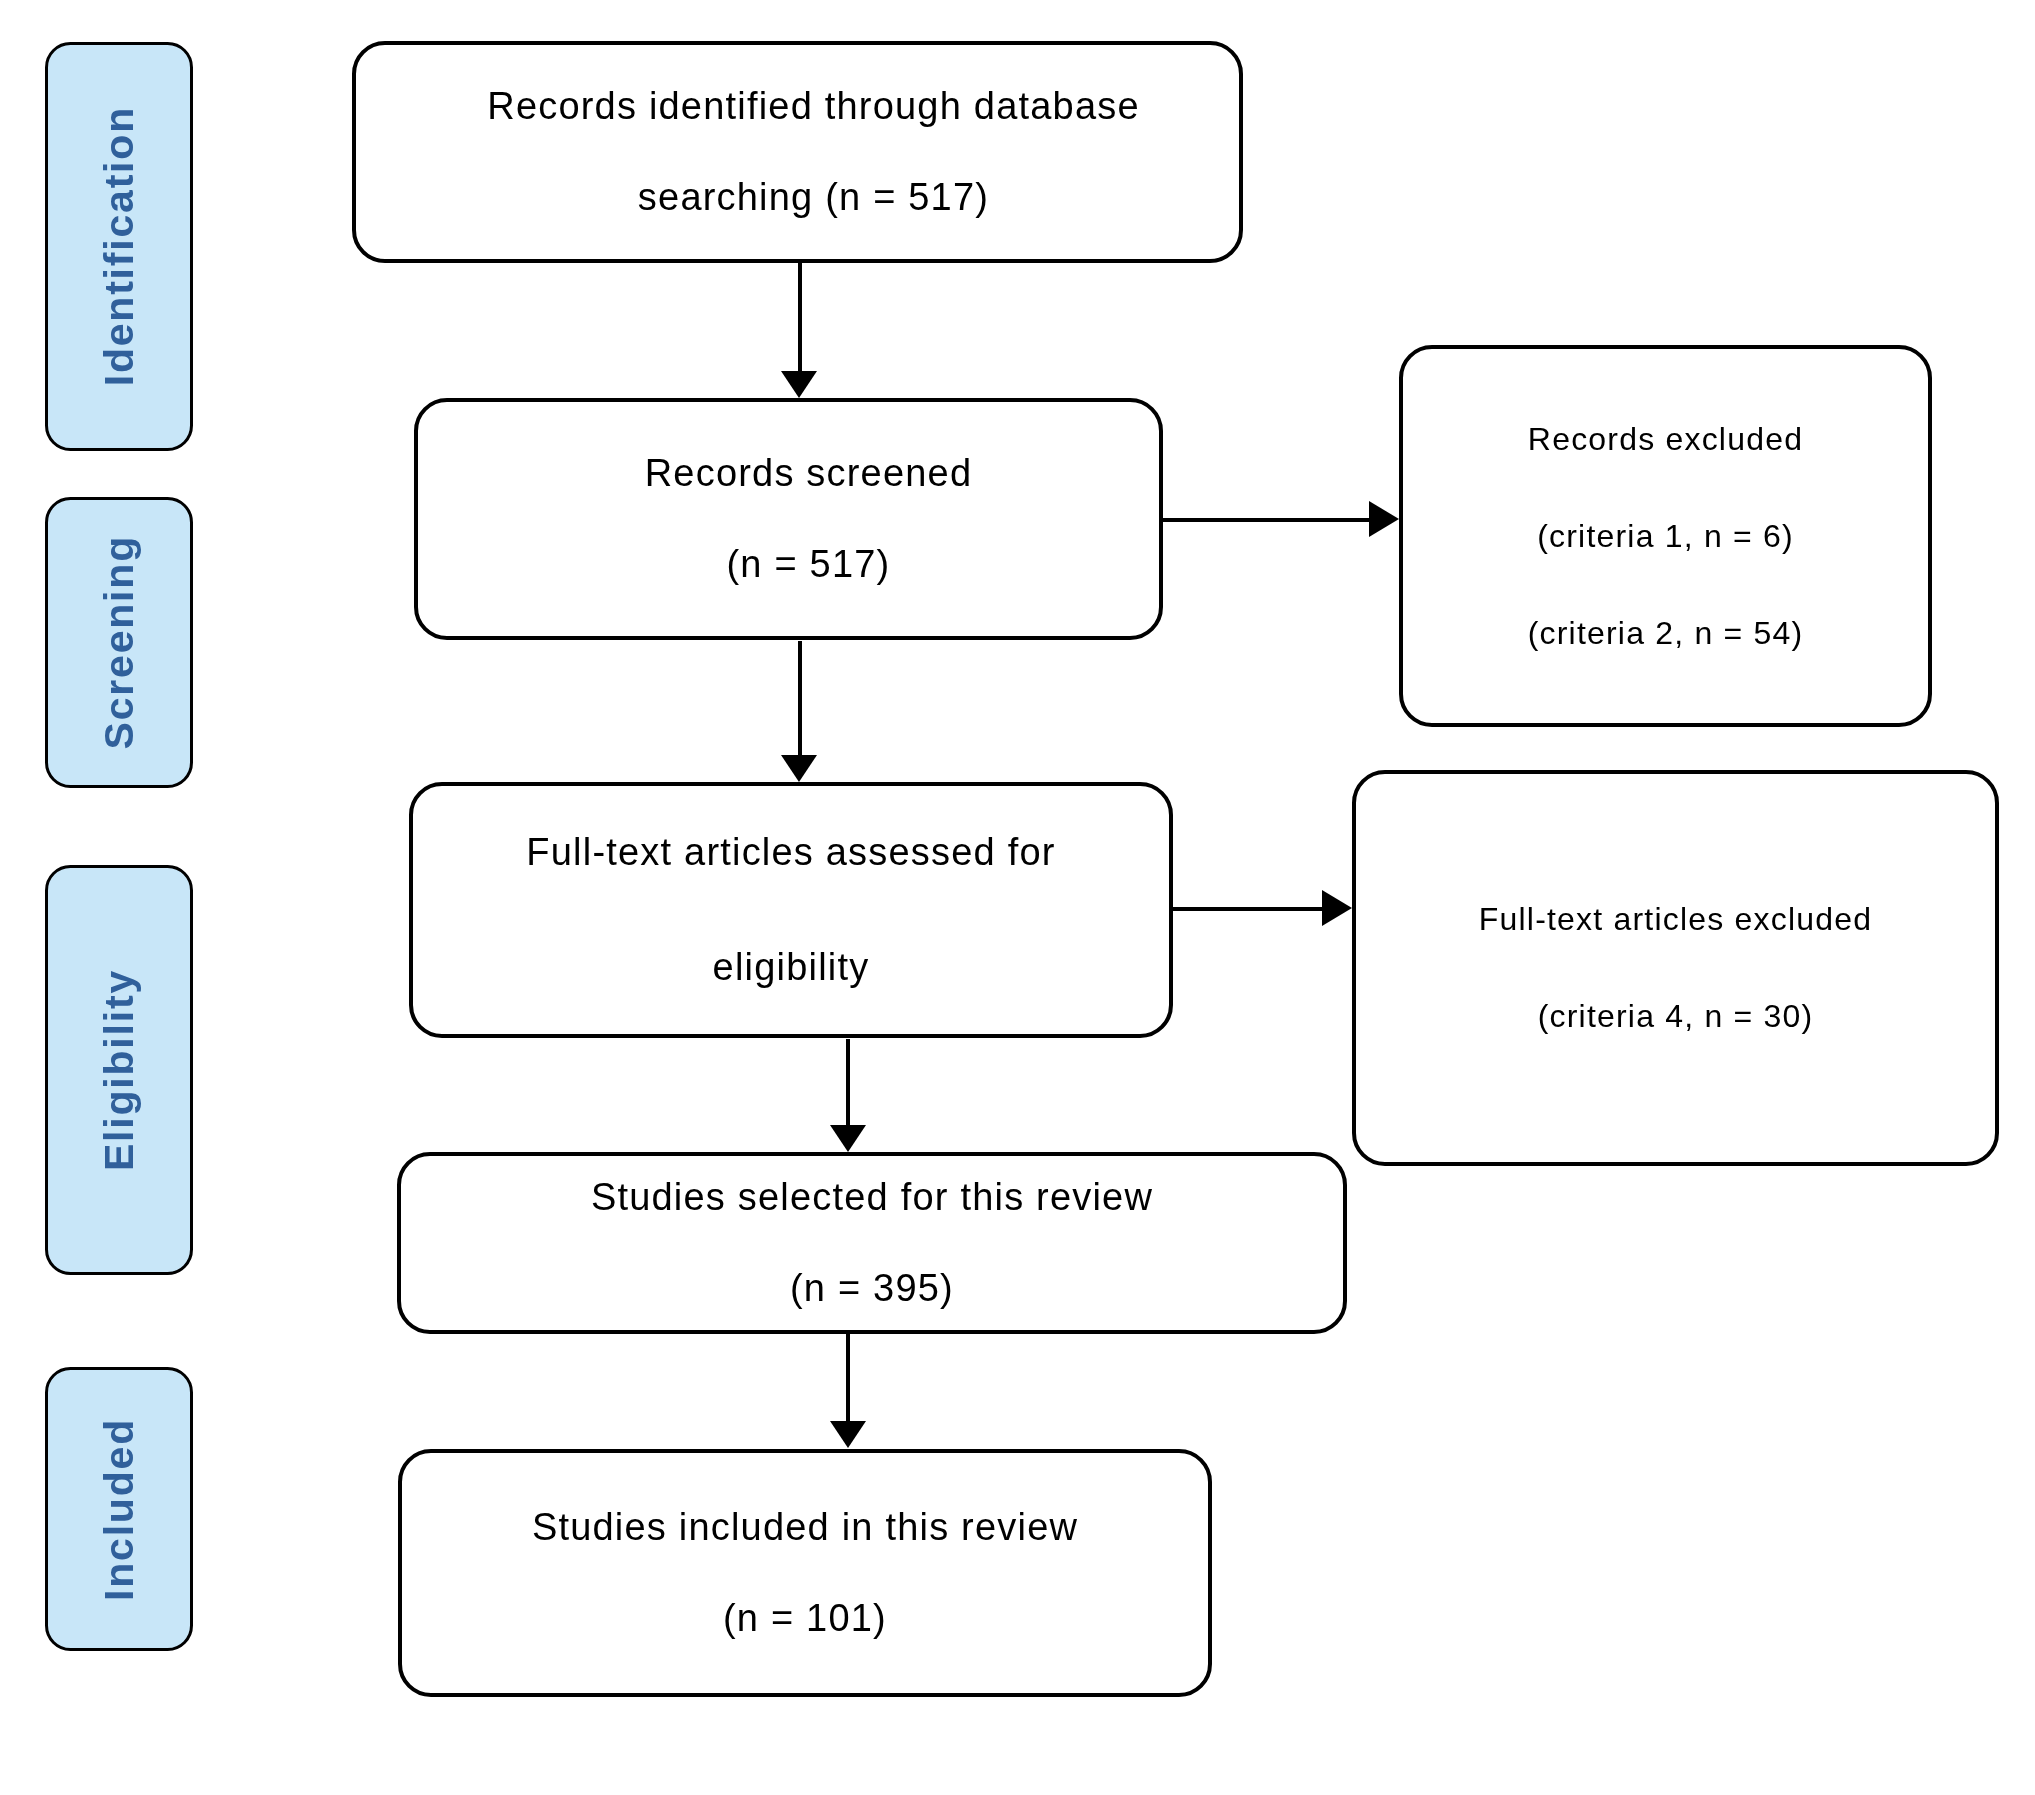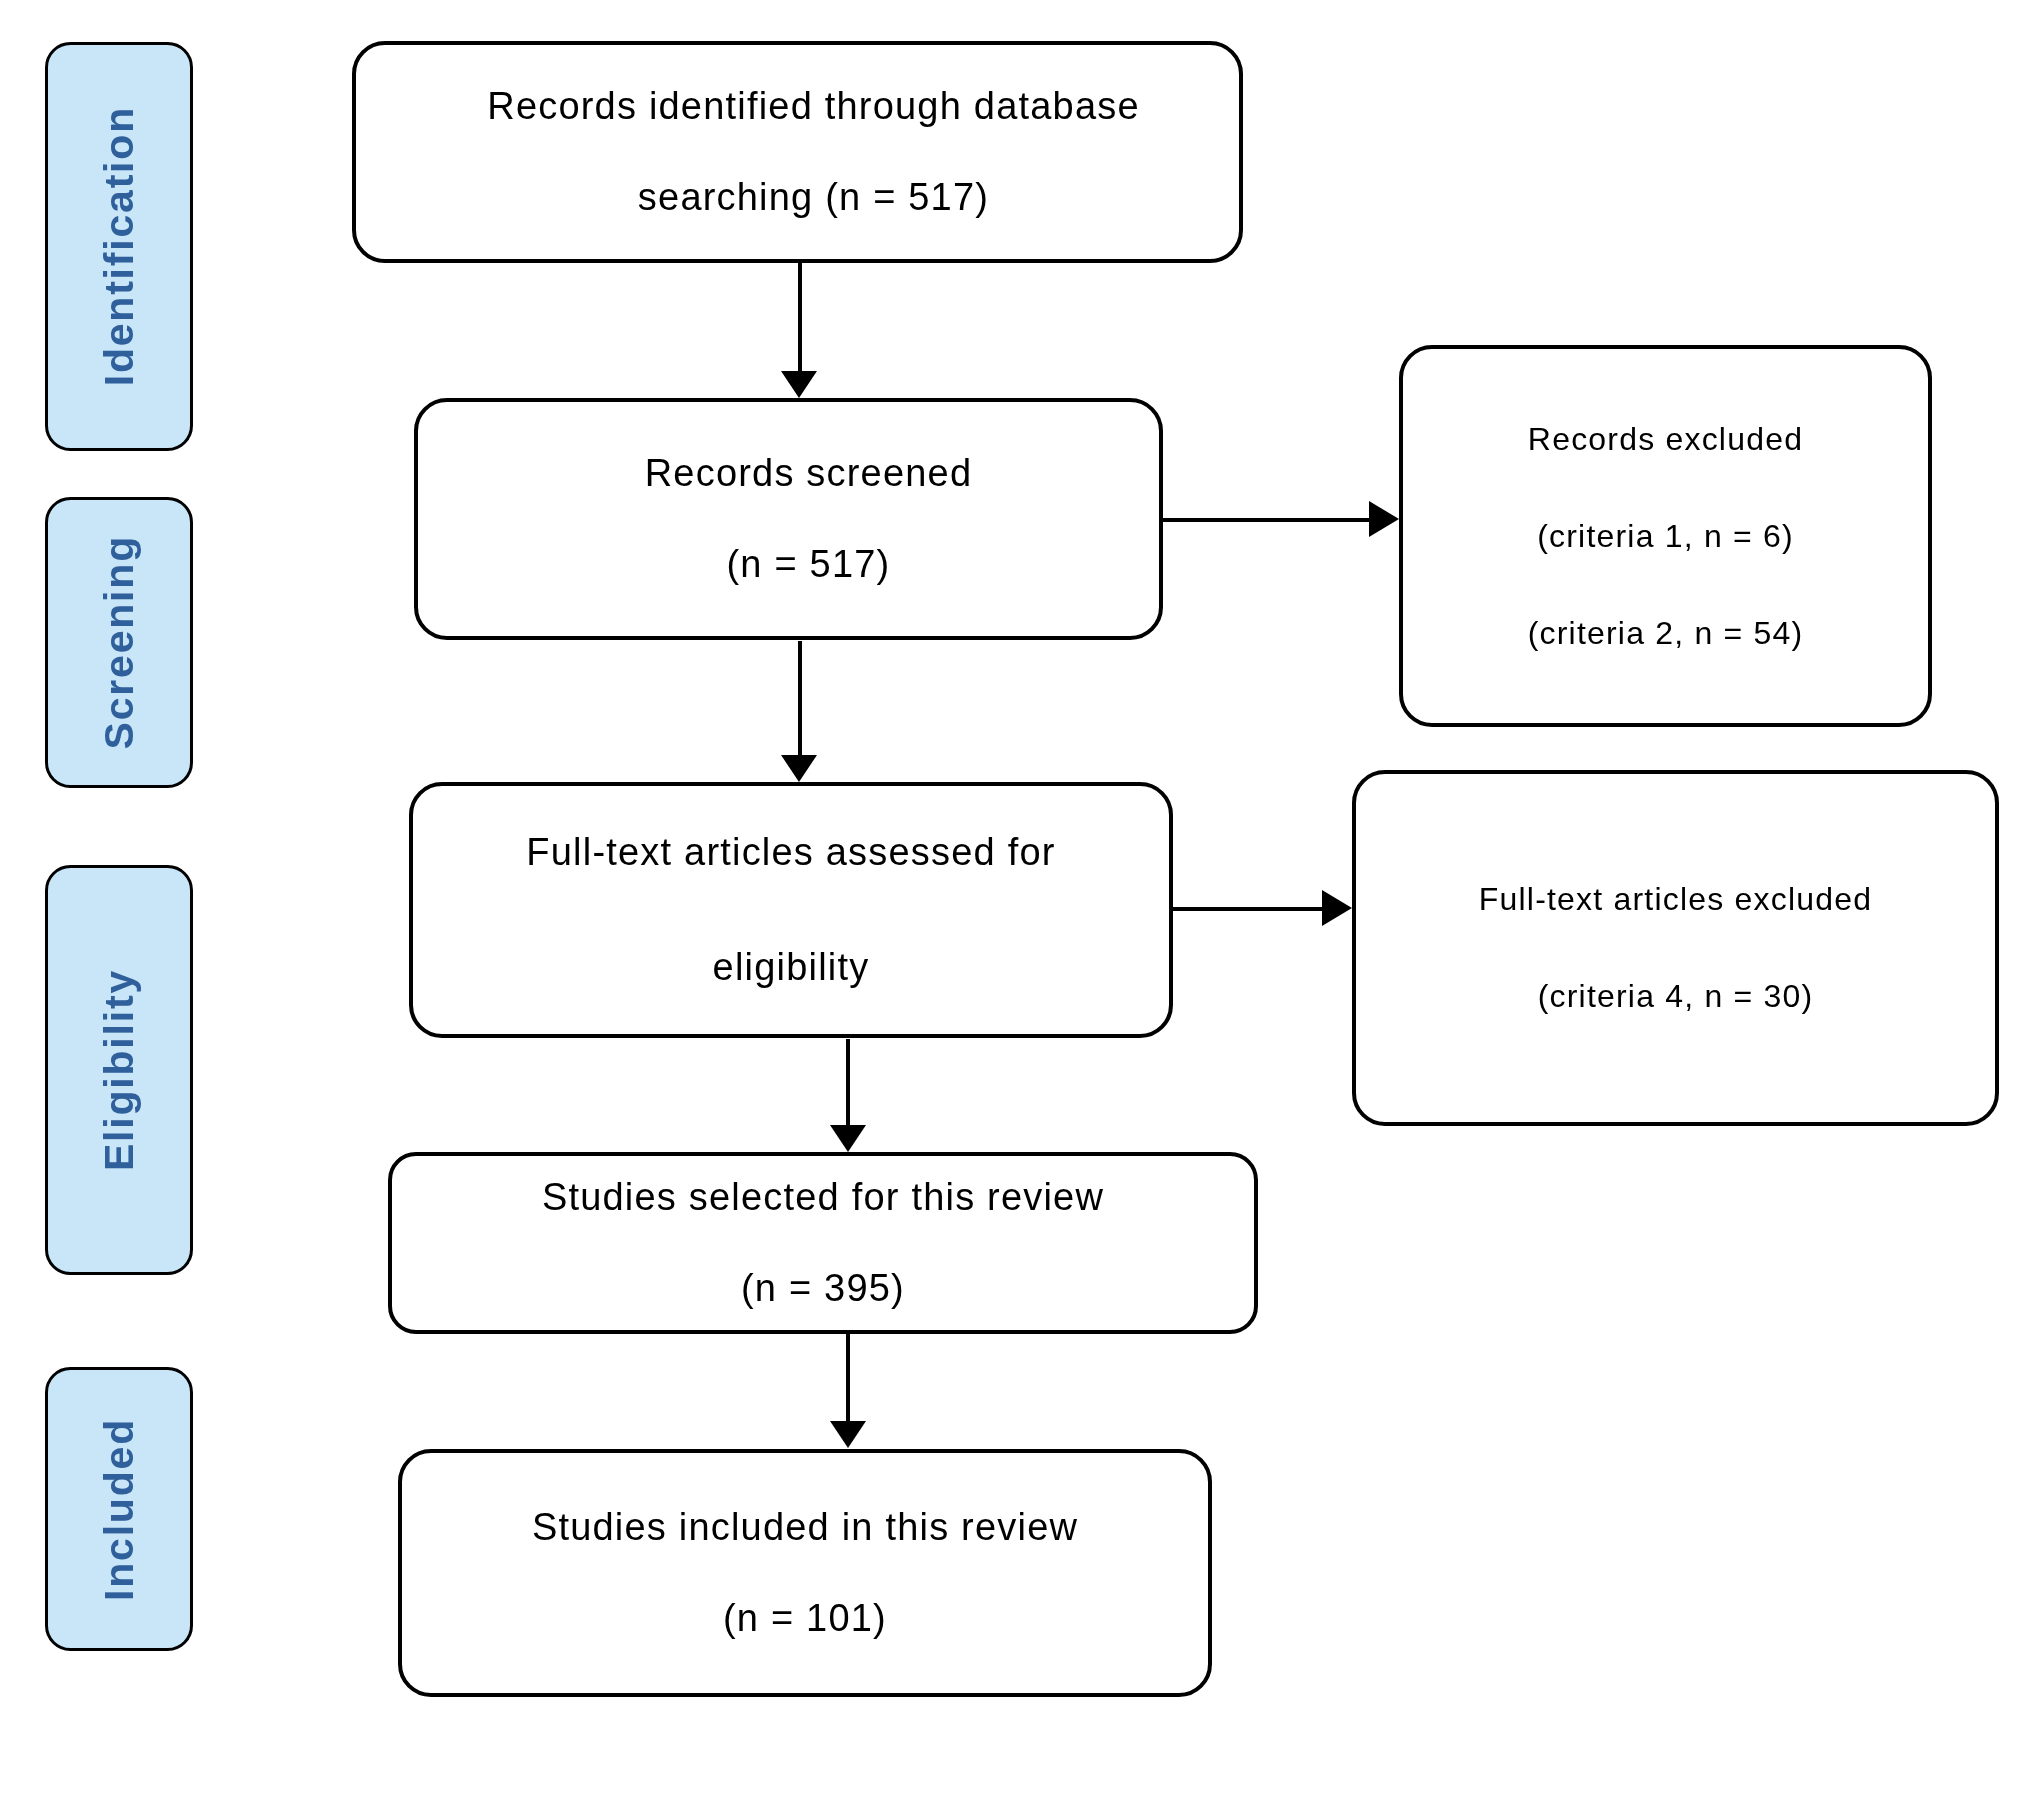--- a/index.html
+++ b/index.html
@@ -118,37 +118,37 @@
   <div class="fbox" style="left:414px; top:398px; width:749px; height:242px;padding-left:40px;">
     <div class="line">Records screened</div>
     <div class="line">(n = 517)</div>
   </div>
 
   <div class="fbox" style="left:409px; top:782px; width:764px; height:256px;gap:24px;">
     <div class="line">Full-text articles assessed for</div>
     <div class="line">eligibility</div>
   </div>
 
-  <div class="fbox" style="left:388px; top:1152px; width:870px; height:182px;border-radius:28px;">
+  <div class="fbox" style="left:397px; top:1152px; width:950px; height:182px;">
     <div class="line">Studies selected for this review</div>
     <div class="line">(n = 395)</div>
   </div>
 
   <div class="fbox" style="left:398px; top:1449px; width:814px; height:248px;">
     <div class="line">Studies included in this review</div>
     <div class="line">(n = 101)</div>
   </div>
 
   <div class="sbox" style="left:1399px; top:345px; width:533px; height:382px;">
     <div class="line">Records excluded</div>
     <div class="line">(criteria 1, n = 6)</div>
     <div class="line">(criteria 2, n = 54)</div>
   </div>
 
-  <div class="sbox" style="left:1352px; top:770px; width:647px; height:356px;">
+  <div class="sbox" style="left:1352px; top:770px; width:647px; height:396px;">
     <div class="line">Full-text articles excluded</div>
     <div class="line">(criteria 4, n = 30)</div>
   </div>
 
   <div class="vline" style="left:798px; top:262px; height:109px;"></div>
   <div class="ah-down" style="left:781px; top:371px;"></div>
 
   <div class="vline" style="left:798px; top:641px; height:114px;"></div>
   <div class="ah-down" style="left:781px; top:755px;"></div>
 

